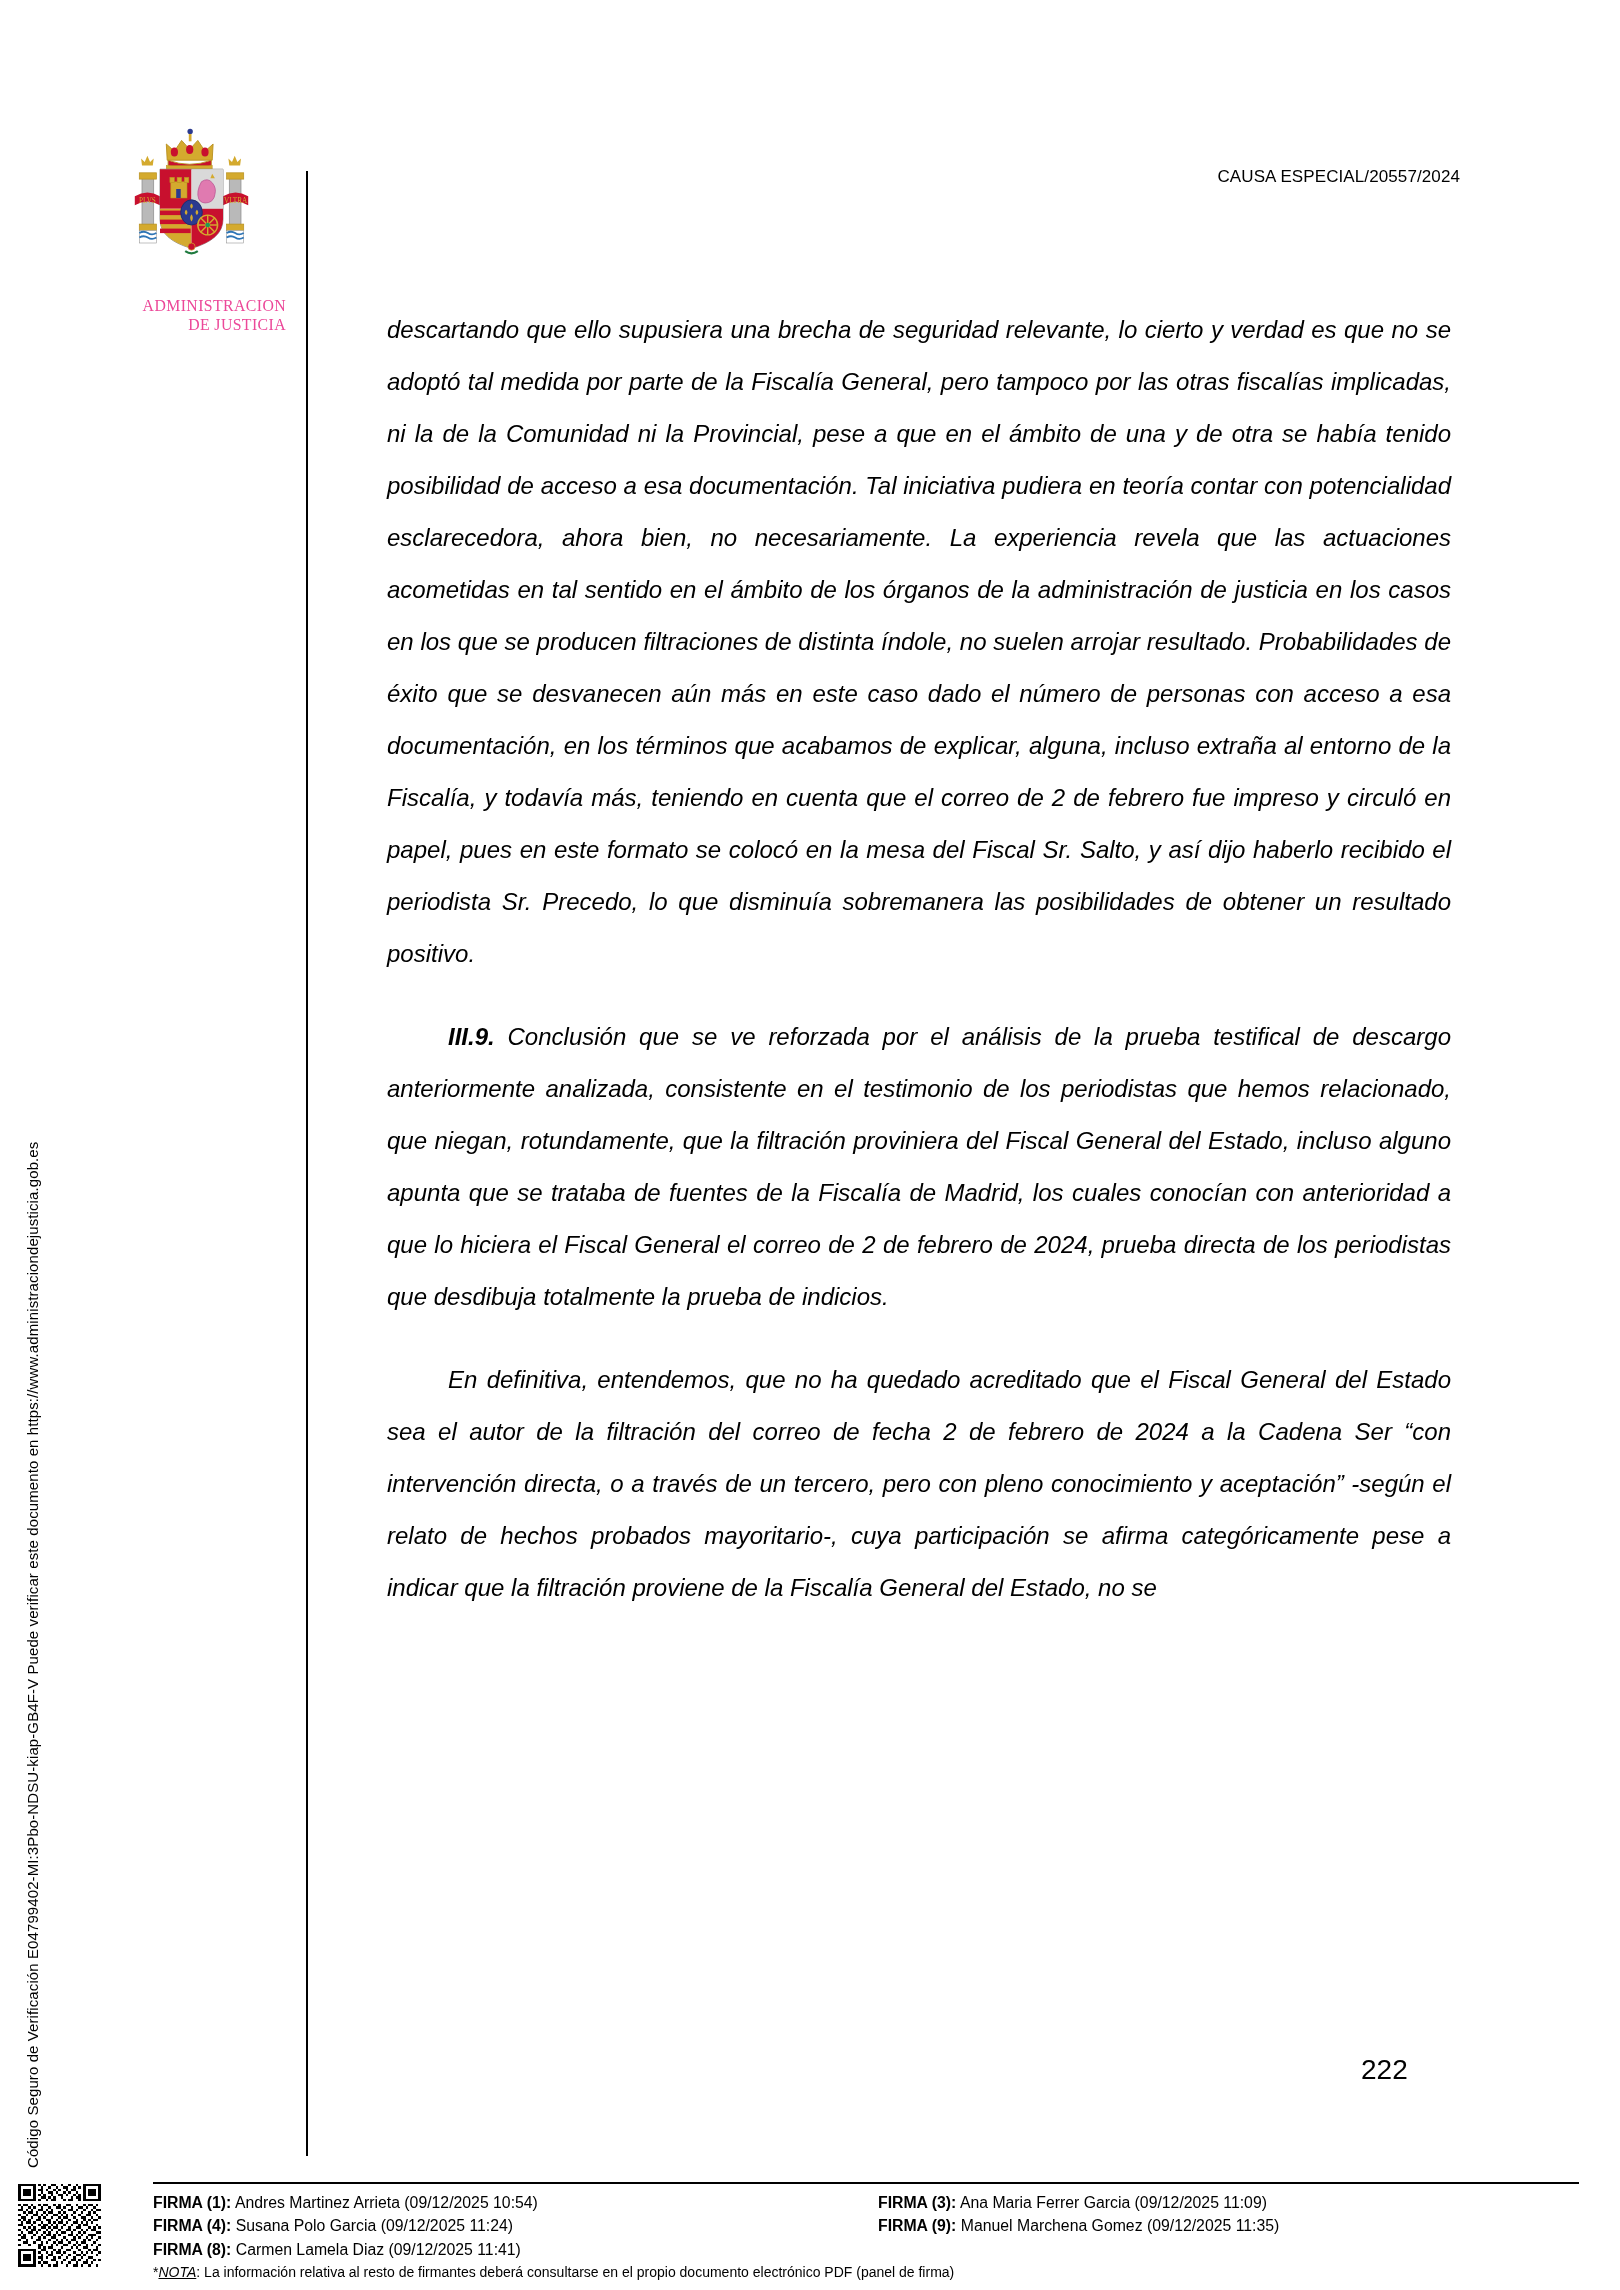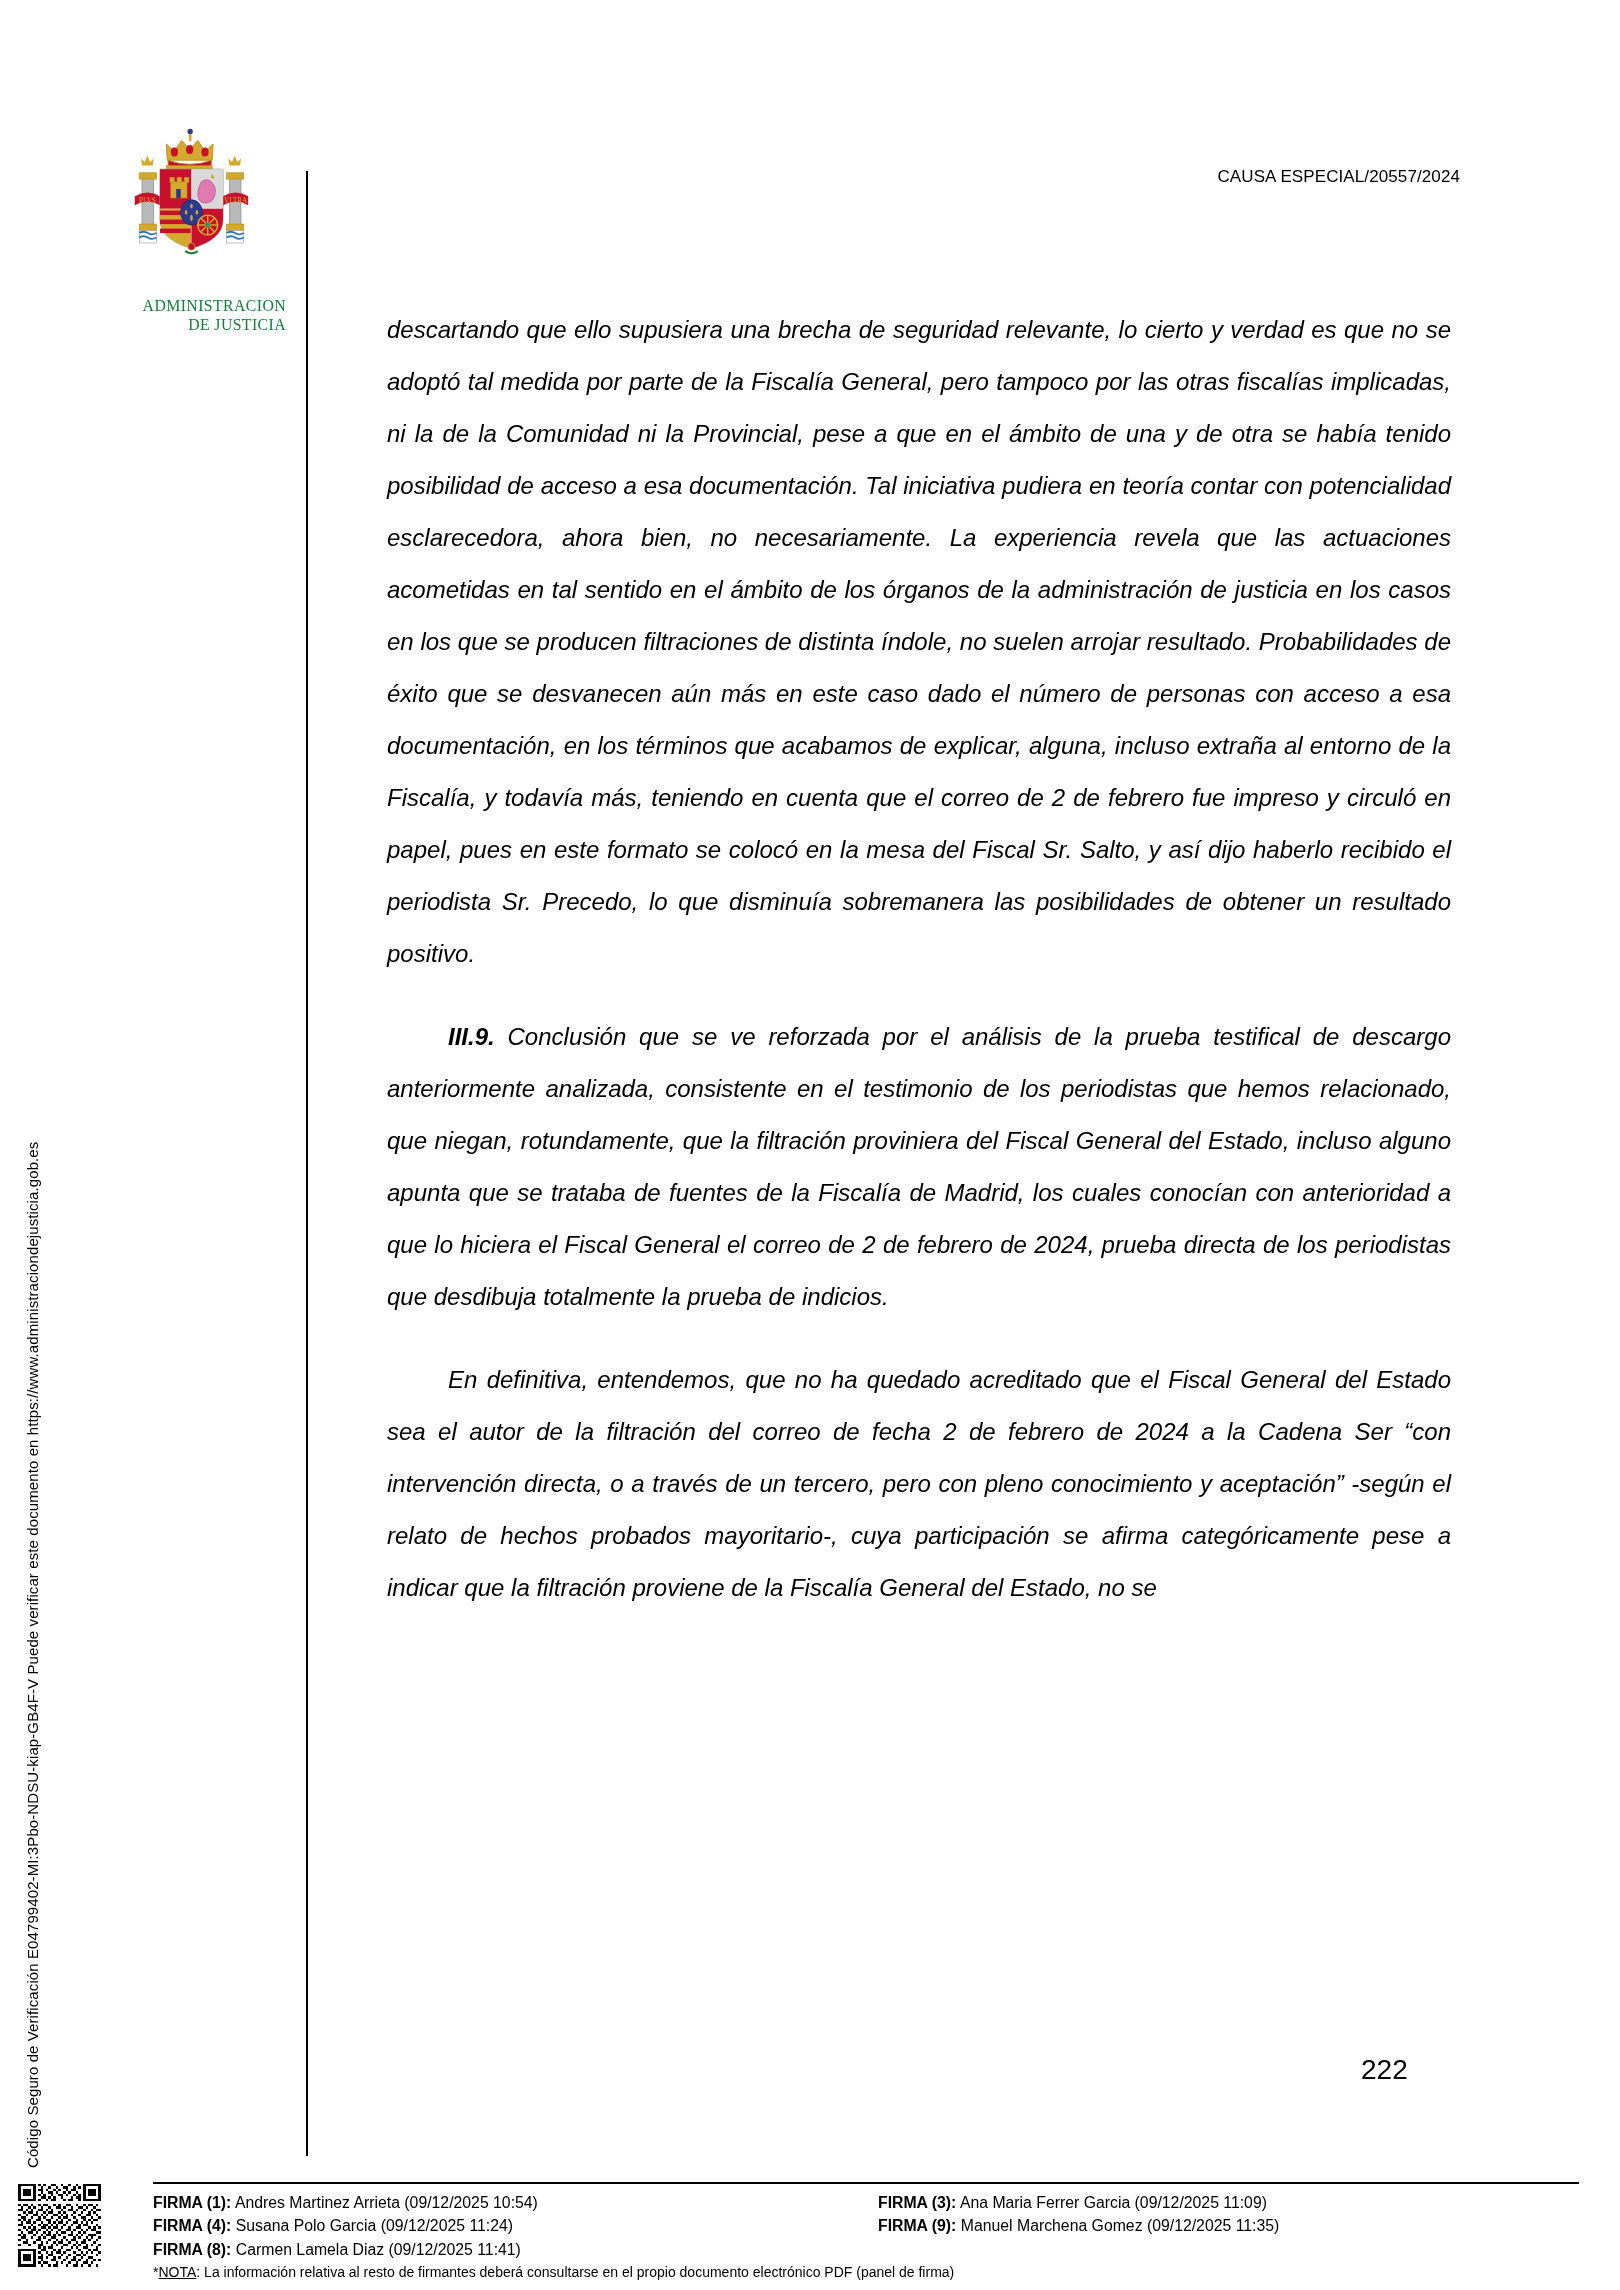--- a/index.html
+++ b/index.html
@@ -68,21 +68,21 @@
     top: 126px;
     width: 189px;
     text-align: right;
   }
   #coat-of-arms { width: 135px; height: 171px; display: block; margin: 0 auto; }
   .emblem-label {
     font-family: "Liberation Serif", serif;
     font-size: 15.8px;
     letter-spacing: 0.4px;
     line-height: 1.18;
-    color: #15803d;
+    color: #ec4899;
   }
 
   
   #doc-header {
     position: absolute;
     right: 160px;
     top: 167px;
     font-size: 17px;
     letter-spacing: 0.1px;
     white-space: nowrap;
@@ -138,21 +138,21 @@
     line-height: 21.6px;
     white-space: nowrap;
   }
   .sig-line .sig-label { font-weight: bold; }
   #footer-note {
     font-size: 14px;
     line-height: 19px;
     margin-top: 2.7px;
     white-space: nowrap;
   }
-  #footer-note .nota { text-decoration: underline; }
+  #footer-note .nota { text-decoration: underline; font-style: italic; }
 </style>
 </head>
 <body>
 
 <div id="page">
 
   <div id="margin-strip">
     <div class="vert-text" id="csv-line" style="top: 2151px; left: 41px;">Código Seguro de Verificación E04799402-MI:3Pbo-NDSU-kiap-GB4F-V     Puede verificar este documento en https://www.administraciondejusticia.gob.es</div>
   </div>
 

